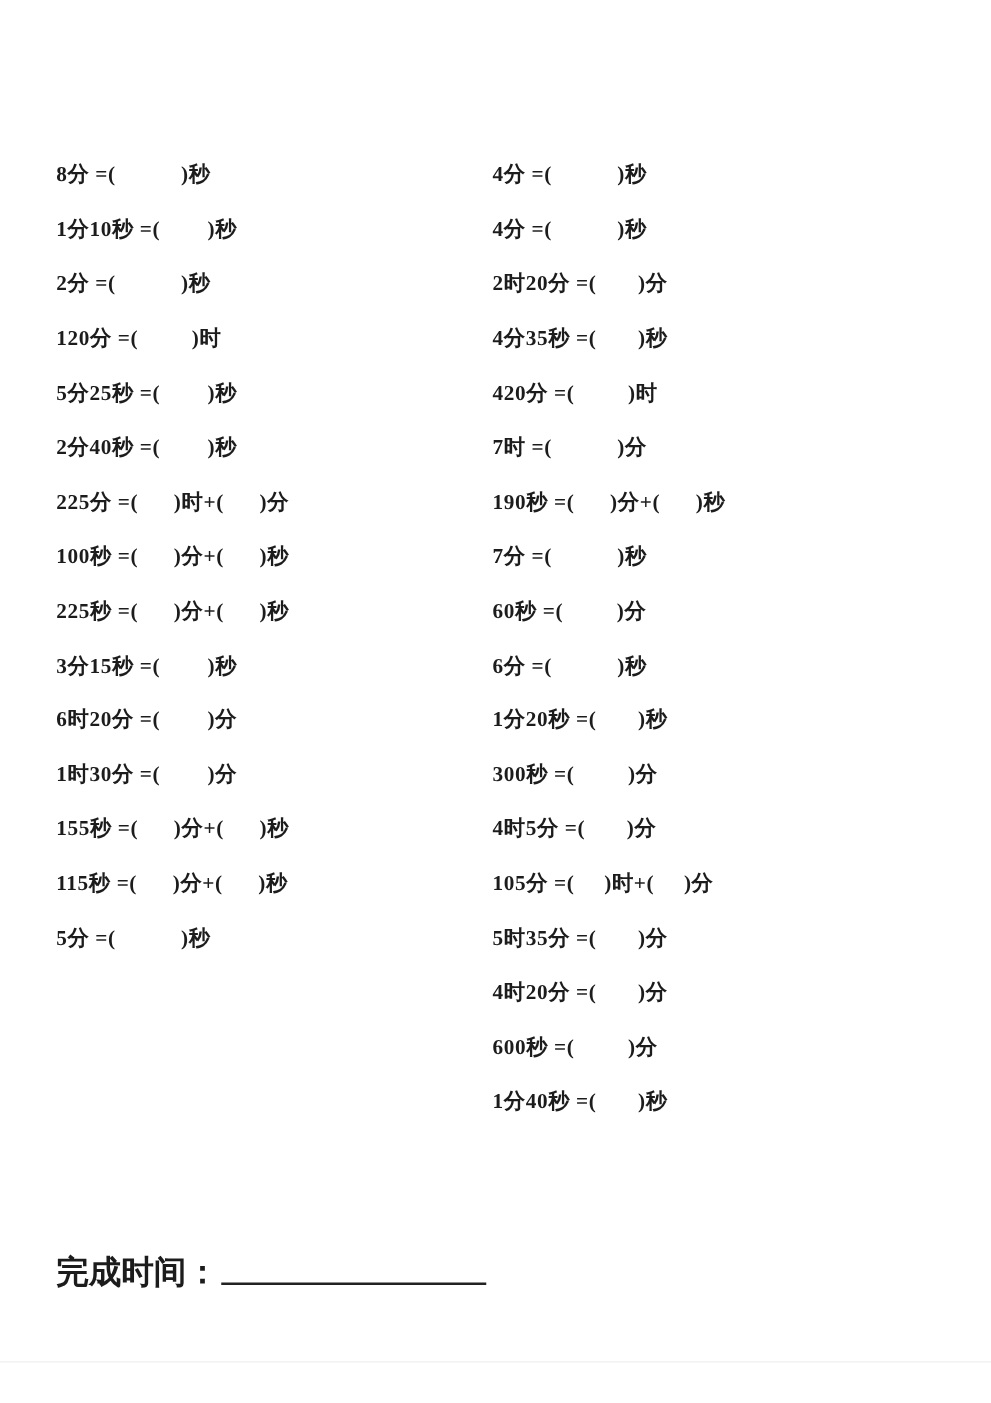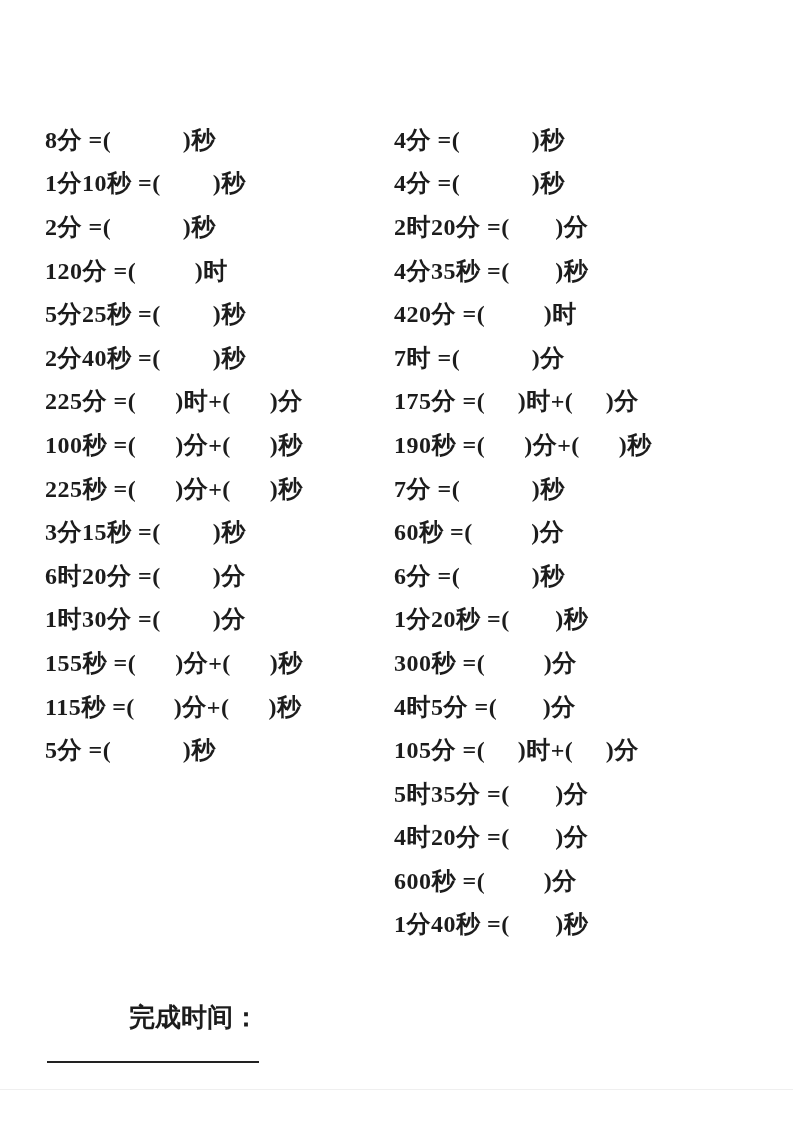--- a/index.html
+++ b/index.html
@@ -19,36 +19,35 @@
   .col {
     position: absolute;
     top: 118px;
   }
   .col-left  { left: 45px;  }
   .col-right { left: 394px; }
   .row {
     height: 43.6px;
     display: flex;
     align-items: center;
-    font-size: 24px;
+    font-size: 17px;
     font-weight: 600;
     letter-spacing: 0.5px;
     white-space: pre;
     color: #1c1c1c;
   }
   .footer {
     position: absolute;
     left: 45px;
     top: 1000px;
     display: flex;
-    align-items: flex-end;
+    align-items: flex-start;
     font-size: 26px;
     font-weight: 700;
     white-space: pre;
-    flex-direction: column;
   }
   .blank-line {
     display: inline-block;
     width: 212px;
     height: 26px;
     border-bottom: 2.5px solid #222222;
     margin-left: 2px;
   }
   .page-edge-line {
     position: absolute;
@@ -82,21 +81,20 @@
       <div class="row">5分 =(           )秒</div>
     </div>
 
   <div class="col col-right">
       <div class="row">4分 =(           )秒</div>
       <div class="row">4分 =(           )秒</div>
       <div class="row">2时20分 =(       )分</div>
       <div class="row">4分35秒 =(       )秒</div>
       <div class="row">420分 =(         )时</div>
       <div class="row">7时 =(           )分</div>
-      <div class="row">175分 =(     )时+(     )分</div>
       <div class="row">190秒 =(      )分+(      )秒</div>
       <div class="row">7分 =(           )秒</div>
       <div class="row">60秒 =(         )分</div>
       <div class="row">6分 =(           )秒</div>
       <div class="row">1分20秒 =(       )秒</div>
       <div class="row">300秒 =(         )分</div>
       <div class="row">4时5分 =(       )分</div>
       <div class="row">105分 =(     )时+(     )分</div>
       <div class="row">5时35分 =(       )分</div>
       <div class="row">4时20分 =(       )分</div>

